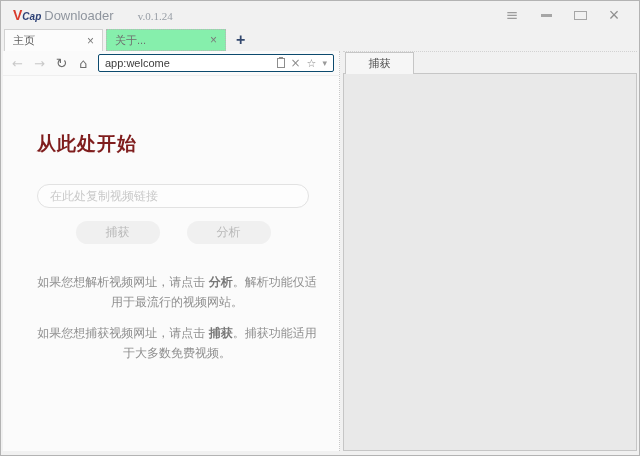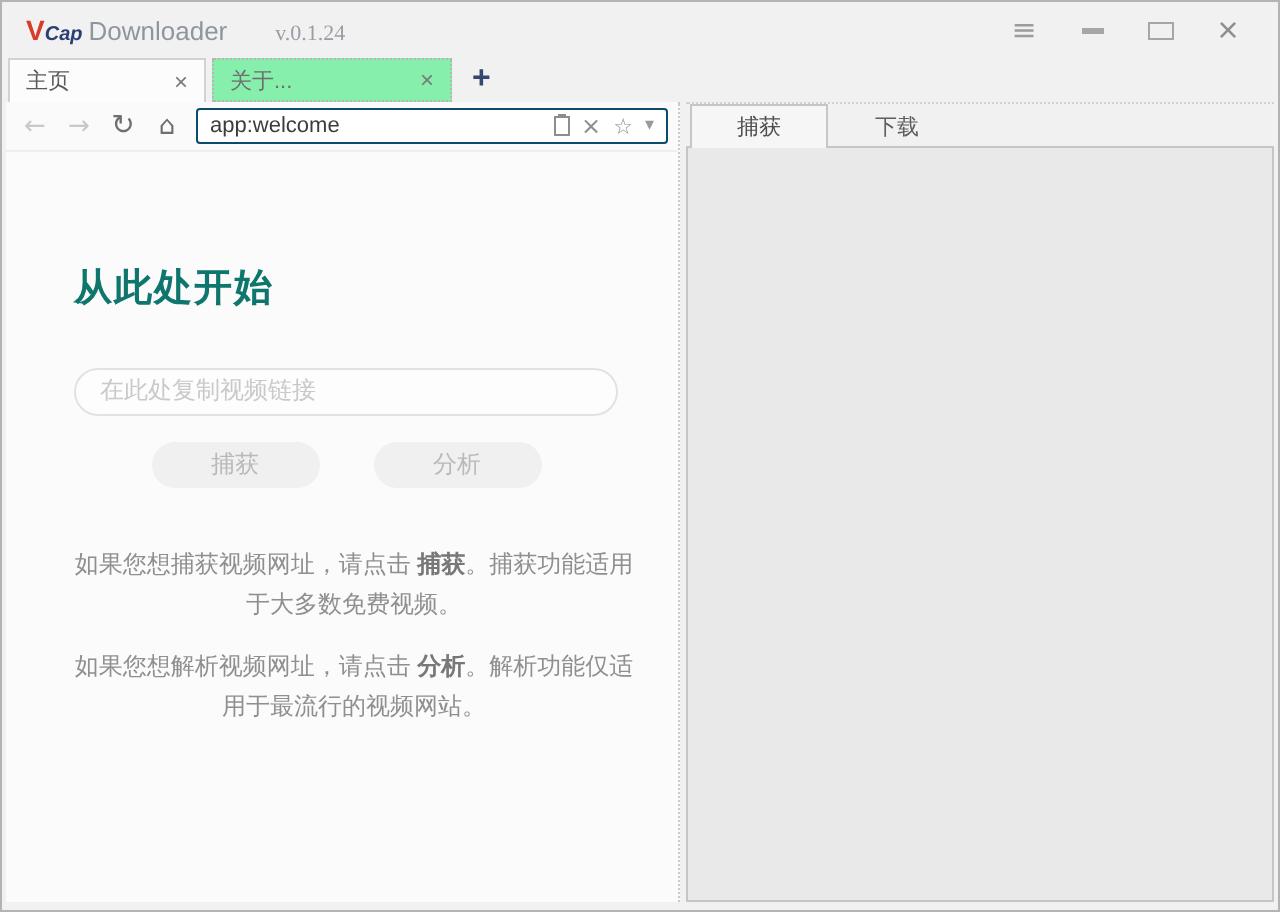--- a/index.html
+++ b/index.html
@@ -45,24 +45,24 @@
                  display:flex; align-items:center; padding:0 6px; margin-left:2px; }
   .addr-text { flex:1; font-size:11px; color:#3c3c3c; }
   .addr-icons { display:flex; align-items:center; gap:6px; color:#8d8d8d; font-family:"DejaVu Sans",sans-serif; }
   .i-clip { width:8px; height:10px; border:1px solid #8d8d8d; position:relative; display:block; }
   .i-clip::before { content:''; position:absolute; top:-2px; left:1px; width:4px; height:2px; background:#8d8d8d; }
   .addr-x { font-size:12px; line-height:1; }
   .addr-star { font-size:11px; line-height:1; }
   .addr-drop { font-size:9px; line-height:1; color:#9a9a9a; }
   
   .page { flex:1; padding:55px 0 0 34px; }
-  .page h1 { font-size:19px; font-weight:bold; color:#0f766e; letter-spacing:1px; }
+  .page h1 { font-size:19px; font-weight:bold; color:#7f1d1d; letter-spacing:1px; }
   .link-input { display:block; margin-top:27px; width:272px; height:24px; border:1px solid #e2e2e2; border-radius:12px;
                 padding:0 12px; font-size:12px; background:#fdfdfd; color:#555; outline:none;
-                font-family:Liberation Mono, monospace; }
+                font-family:Liberation Serif, serif; }
   .link-input::placeholder { color:#c9c9c9; }
   .btn-row { width:272px; margin-top:13px; display:flex; justify-content:center; gap:27px; }
   .pill-btn { width:84px; height:23px; border:none; border-radius:12px; background:#f0f0f0; color:#b9b9b9;
               font-size:12px; font-family:"Liberation Sans","DejaVu Sans",sans-serif; cursor:default; }
   .help { width:280px; text-align:center; font-size:12px; color:#8f8f8f; line-height:20px; margin-top:28px; }
   .help + .help { margin-top:11px; }
   .help b { color:#787878; }
   
   .right-pane { flex:1; margin-left:3px; display:flex; flex-direction:column; border-top:1px dotted #d2d2d2; }
   .rtabs { height:22px; flex:none; display:flex; padding-left:2px; }
@@ -127,27 +127,26 @@
         </div>
       </div>
 
       <div class="page">
         <h1>从此处开始</h1>
         <input class="link-input" type="text" placeholder="在此处复制视频链接" style="">
         <div class="btn-row">
           <button class="pill-btn">捕获</button>
           <button class="pill-btn">分析</button>
         </div>
+        <p class="help"><span>如果您想解析视频网址，请点击 </span><b>分析</b><span>。解析功能仅适用于最流行的视频网站。</span></p>
         <p class="help"><span>如果您想捕获视频网址，请点击 </span><b>捕获</b><span>。捕获功能适用于大多数免费视频。</span></p>
-        <p class="help"><span>如果您想解析视频网址，请点击 </span><b>分析</b><span>。解析功能仅适用于最流行的视频网站。</span></p>
       </div>
     </div>
 
     <div class="right-pane">
       <div class="rtabs">
         <div class="rtab active">捕获</div>
-        <div class="rtab">下载</div>
       </div>
       <div class="rpane"></div>
     </div>
 
   </div>
 </div>
 
 </body></html>

